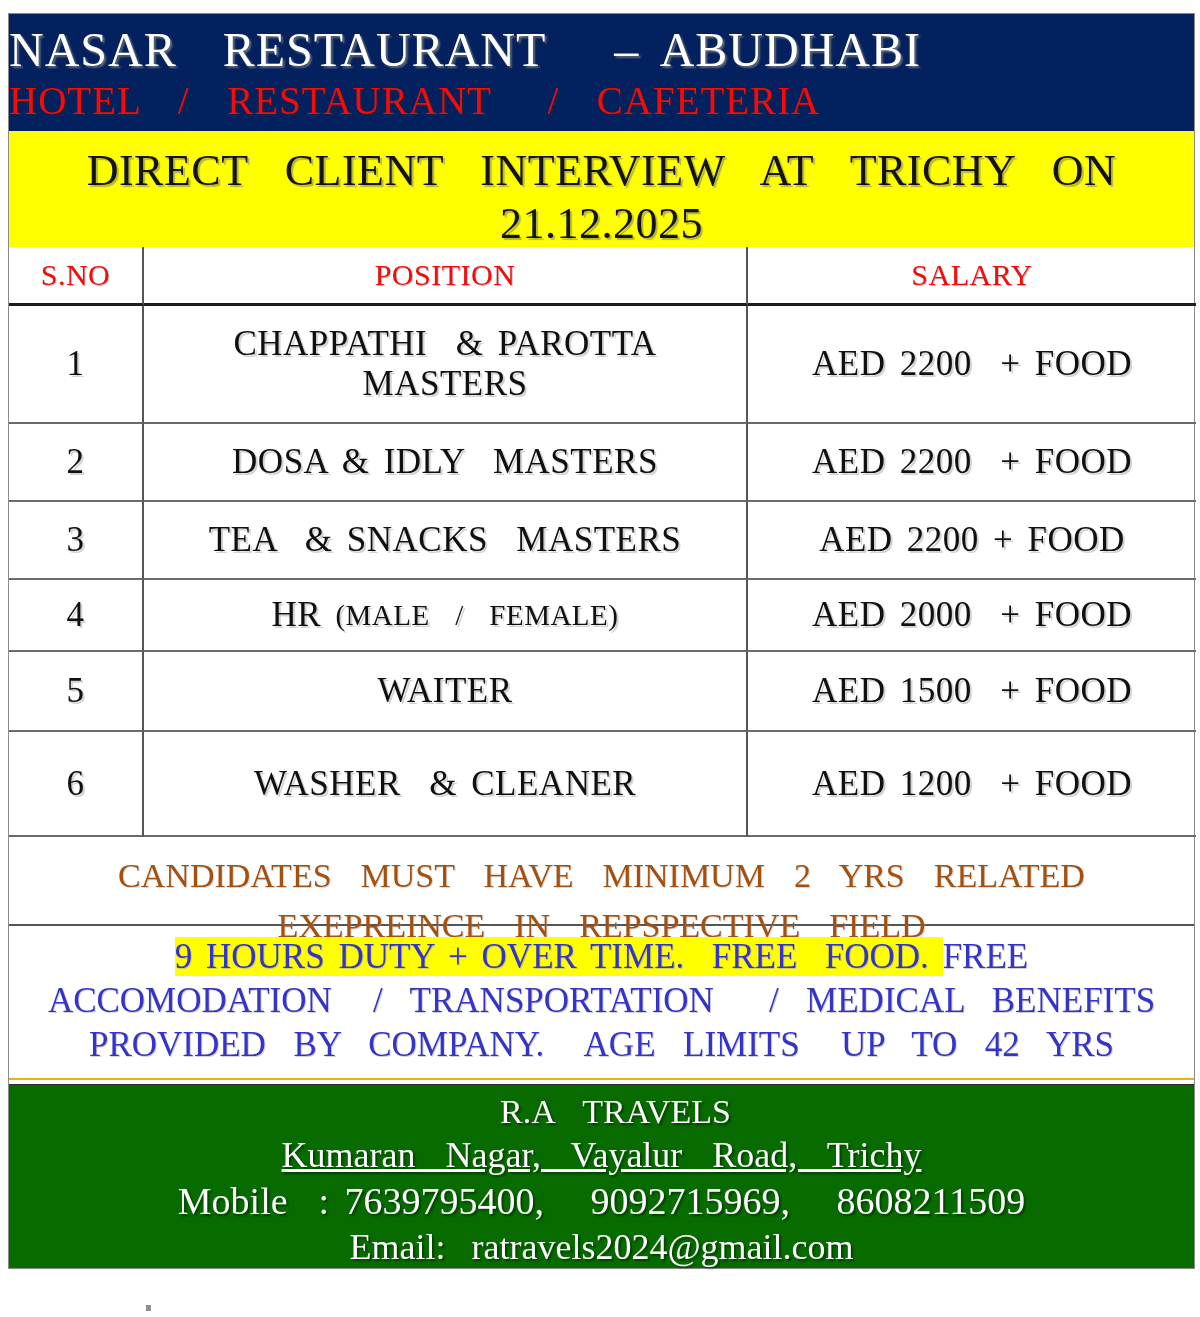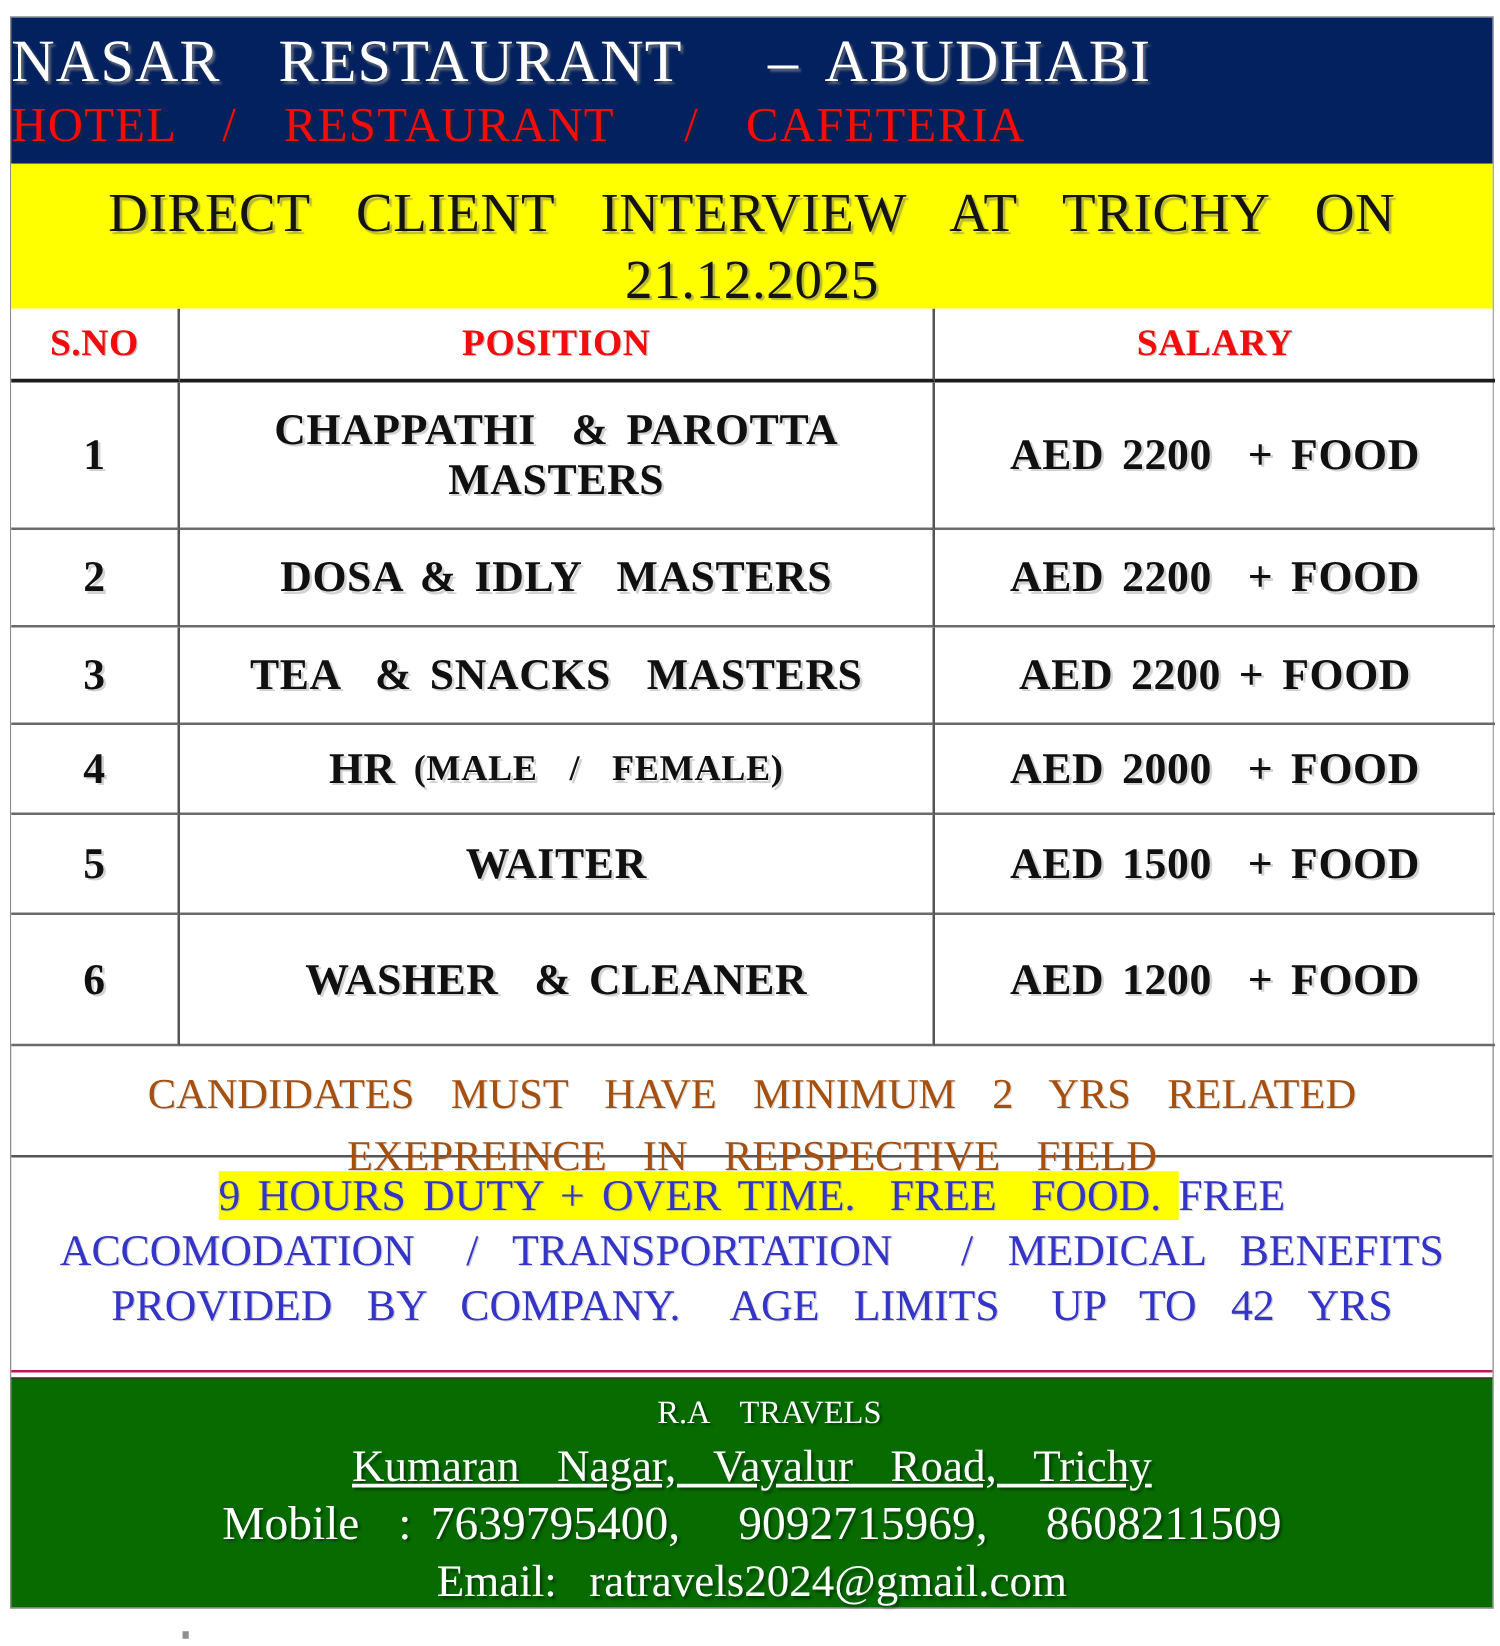--- a/index.html
+++ b/index.html
@@ -72,21 +72,20 @@
     align-items: center;
     justify-content: center;
     text-align: center;
     border-right: 2px solid #555555;
     border-bottom: 2px solid #6a6a6a;
     color: #101010;
     font-size: 35px;
     word-spacing: 5px;
     letter-spacing: 0.5px;
     text-shadow: 2px 2px 0 rgba(145,145,145,0.4);
-    font-weight: bold;
   }
   .cell.last { border-right: none; }
   .cell.th {
     font-size: 30px;
     color: var(--c-red, #f40b0b);
     border-bottom: 3px solid #1d1d1d;
     text-shadow: 1px 1px 0 rgba(120,120,120,0.45);
   }
   .pos-small { font-size: 29px; }
 
@@ -96,44 +95,44 @@
     text-align: center;
     padding-top: 14px;
     border-bottom: 2px solid #555555;
     color: var(--c-brown, #a5500f);
     font-size: 34px;
     line-height: 50px;
     word-spacing: 6px;
     text-shadow: 1px 1px 0 rgba(160,160,160,0.4);
   }
   .note-blue {
-    height: 172px;
+    height: 154px;
     text-align: center;
     padding-top: 9px;
-    border-bottom: 2px solid #be185d;
+    border-bottom: 2px solid #eab308;
     color: var(--c-blue, #3434c8);
     font-size: 35px;
     line-height: 44px;
     word-spacing: 5px;
     text-shadow: 1px 1px 0 rgba(150,150,150,0.45);
   }
   .hl { background: var(--c-highlight, #ffff00); }
 
   
   .band-green {
     margin-top: 4px;
     height: 184px;
     background: var(--c-green, #076b00);
     border-top: 1px solid #2e2e2e;
     text-align: center;
     color: var(--c-white, #ffffff);
     padding-top: 5px;
     text-shadow: 2px 2px 2px rgba(0,0,0,0.4);
   }
-  .f-company { font-size: 26px; line-height: 43px; word-spacing: 6px; margin-left: 28px; }
+  .f-company { font-size: 34px; line-height: 43px; word-spacing: 6px; margin-left: 28px; }
   .f-address { font-size: 36px; line-height: 45px; word-spacing: 6px; text-decoration: underline; }
   .f-mobile  { font-size: 38px; line-height: 47px; word-spacing: 6px; }
   .f-email   { font-size: 36px; line-height: 45px; word-spacing: 4px; }
 
   .stray-mark {
     position: absolute;
     left: 146px; top: 1305px;
     width: 5px; height: 6px;
     background: #8f8f8f;
   }

